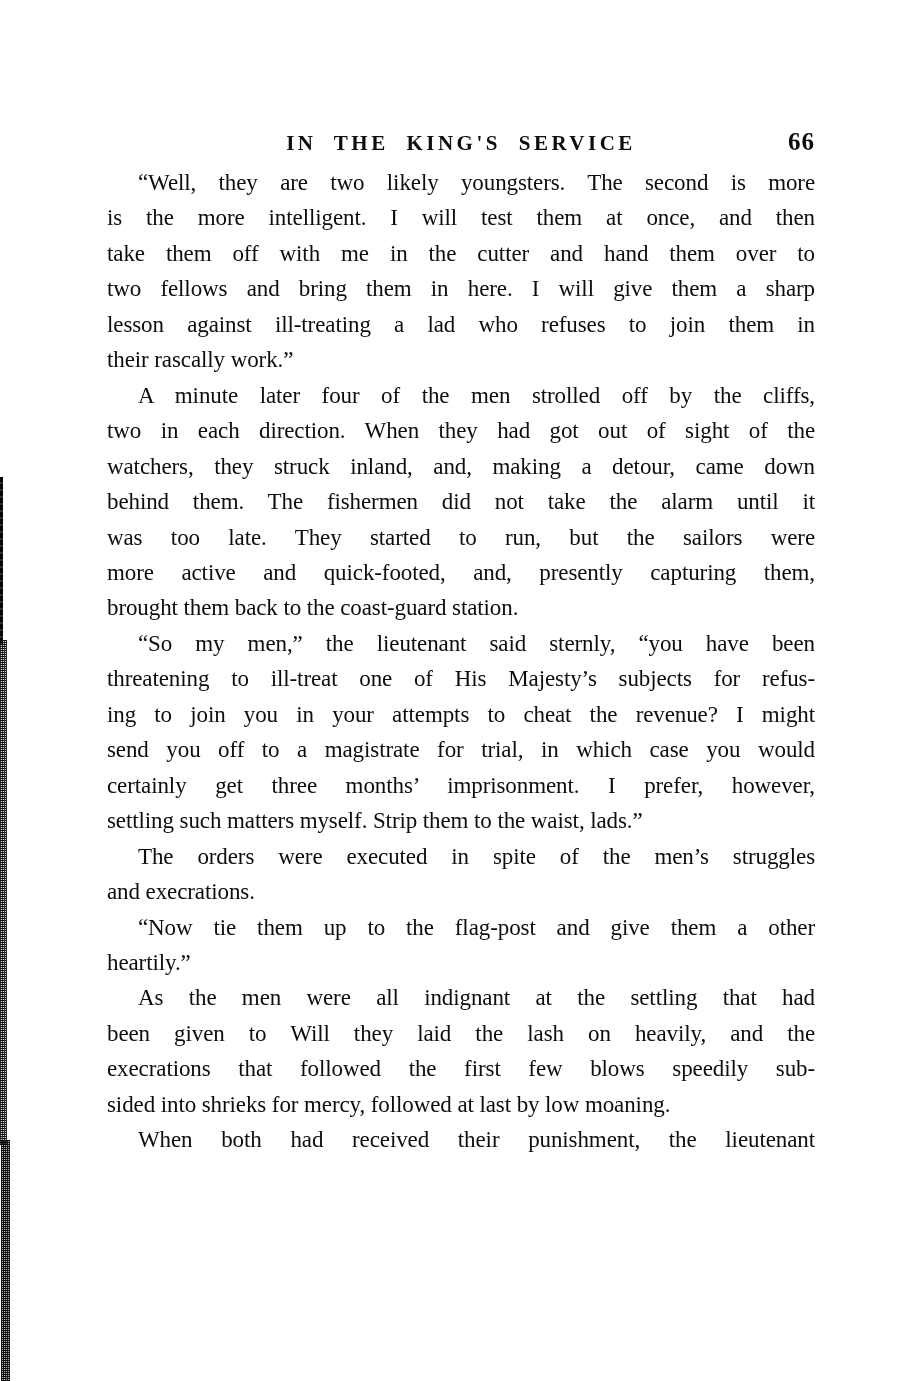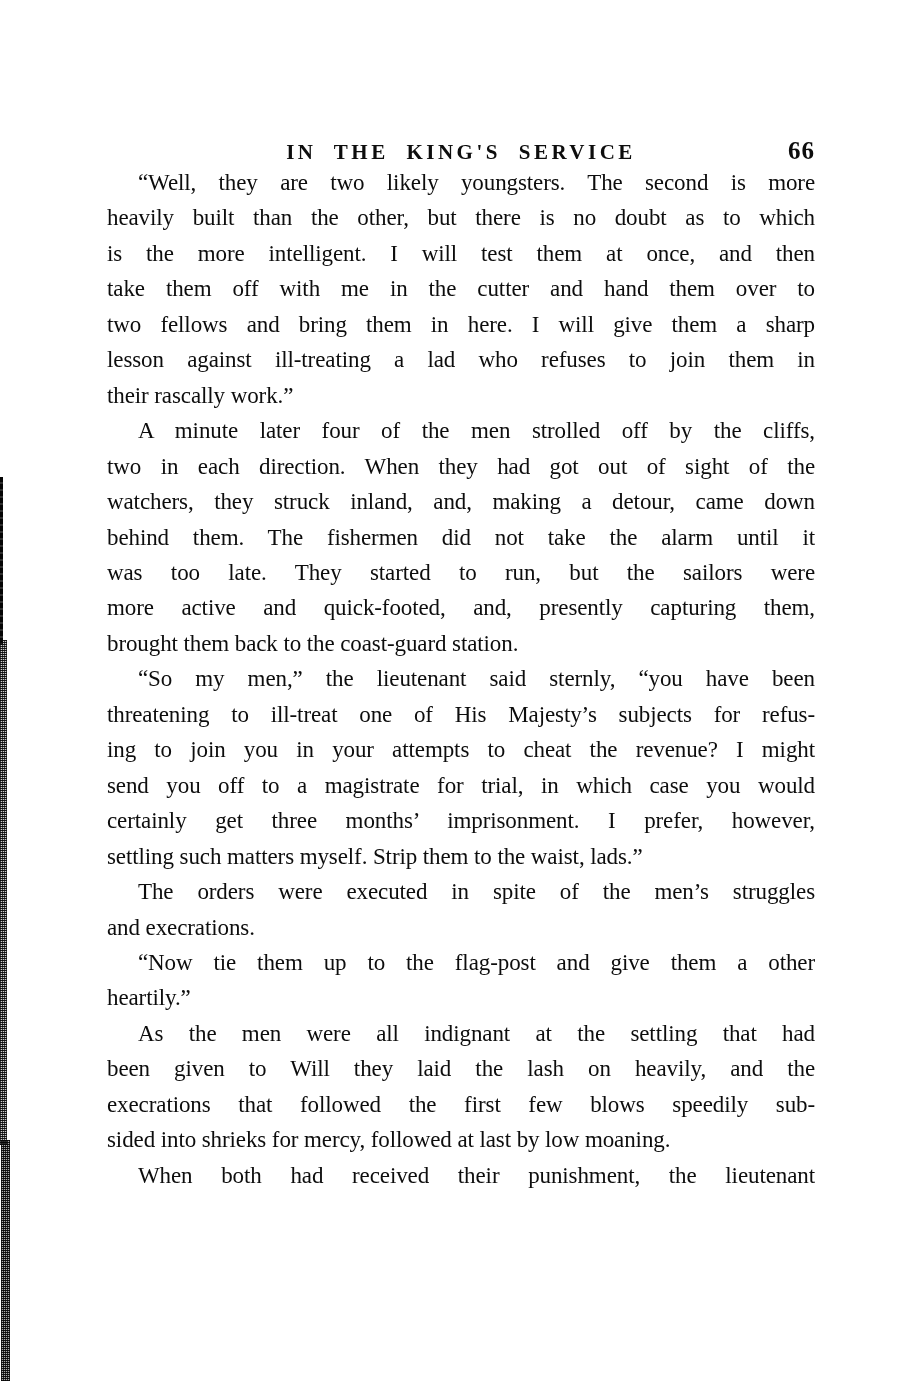--- a/index.html
+++ b/index.html
@@ -12,21 +12,20 @@
     color: #0d0d0d;
     overflow: hidden;
   }
   
   .header {
     position: absolute;
     left: 107px;
     top: 131px;
     width: 708px;
     height: 30px;
-    margin-top: 9px;
   }
   .header-title {
     display: block;
     text-align: center;
     font-size: 21px;
     font-weight: bold;
     letter-spacing: 3.5px;
     word-spacing: 9px;
     font-variant: small-caps;
     text-transform: uppercase;
@@ -87,21 +86,20 @@
   <div class="edge-artifact seg3"></div>
 
   <div class="header">
     <span class="header-title">IN THE KING'S SERVICE</span>
     <span class="page-number">66</span>
   </div>
 
   <div class="body-text" id="body-text">
       <div>
         <div class="line first">“Well, they are two likely youngsters. The second is more</div>
-        <div class="line">heavily built than the other, but there is no doubt as to which</div>
         <div class="line">is the more intelligent. I will test them at once, and then</div>
         <div class="line">take them off with me in the cutter and hand them over to</div>
         <div class="line">two fellows and bring them in here. I will give them a sharp</div>
         <div class="line">lesson against ill-treating a lad who refuses to join them in</div>
         <div class="line last">their rascally work.”</div>
       </div>
       <div>
         <div class="line first">A minute later four of the men strolled off by the cliffs,</div>
         <div class="line">two in each direction. When they had got out of sight of the</div>
         <div class="line">watchers, they struck inland, and, making a detour, came down</div>

